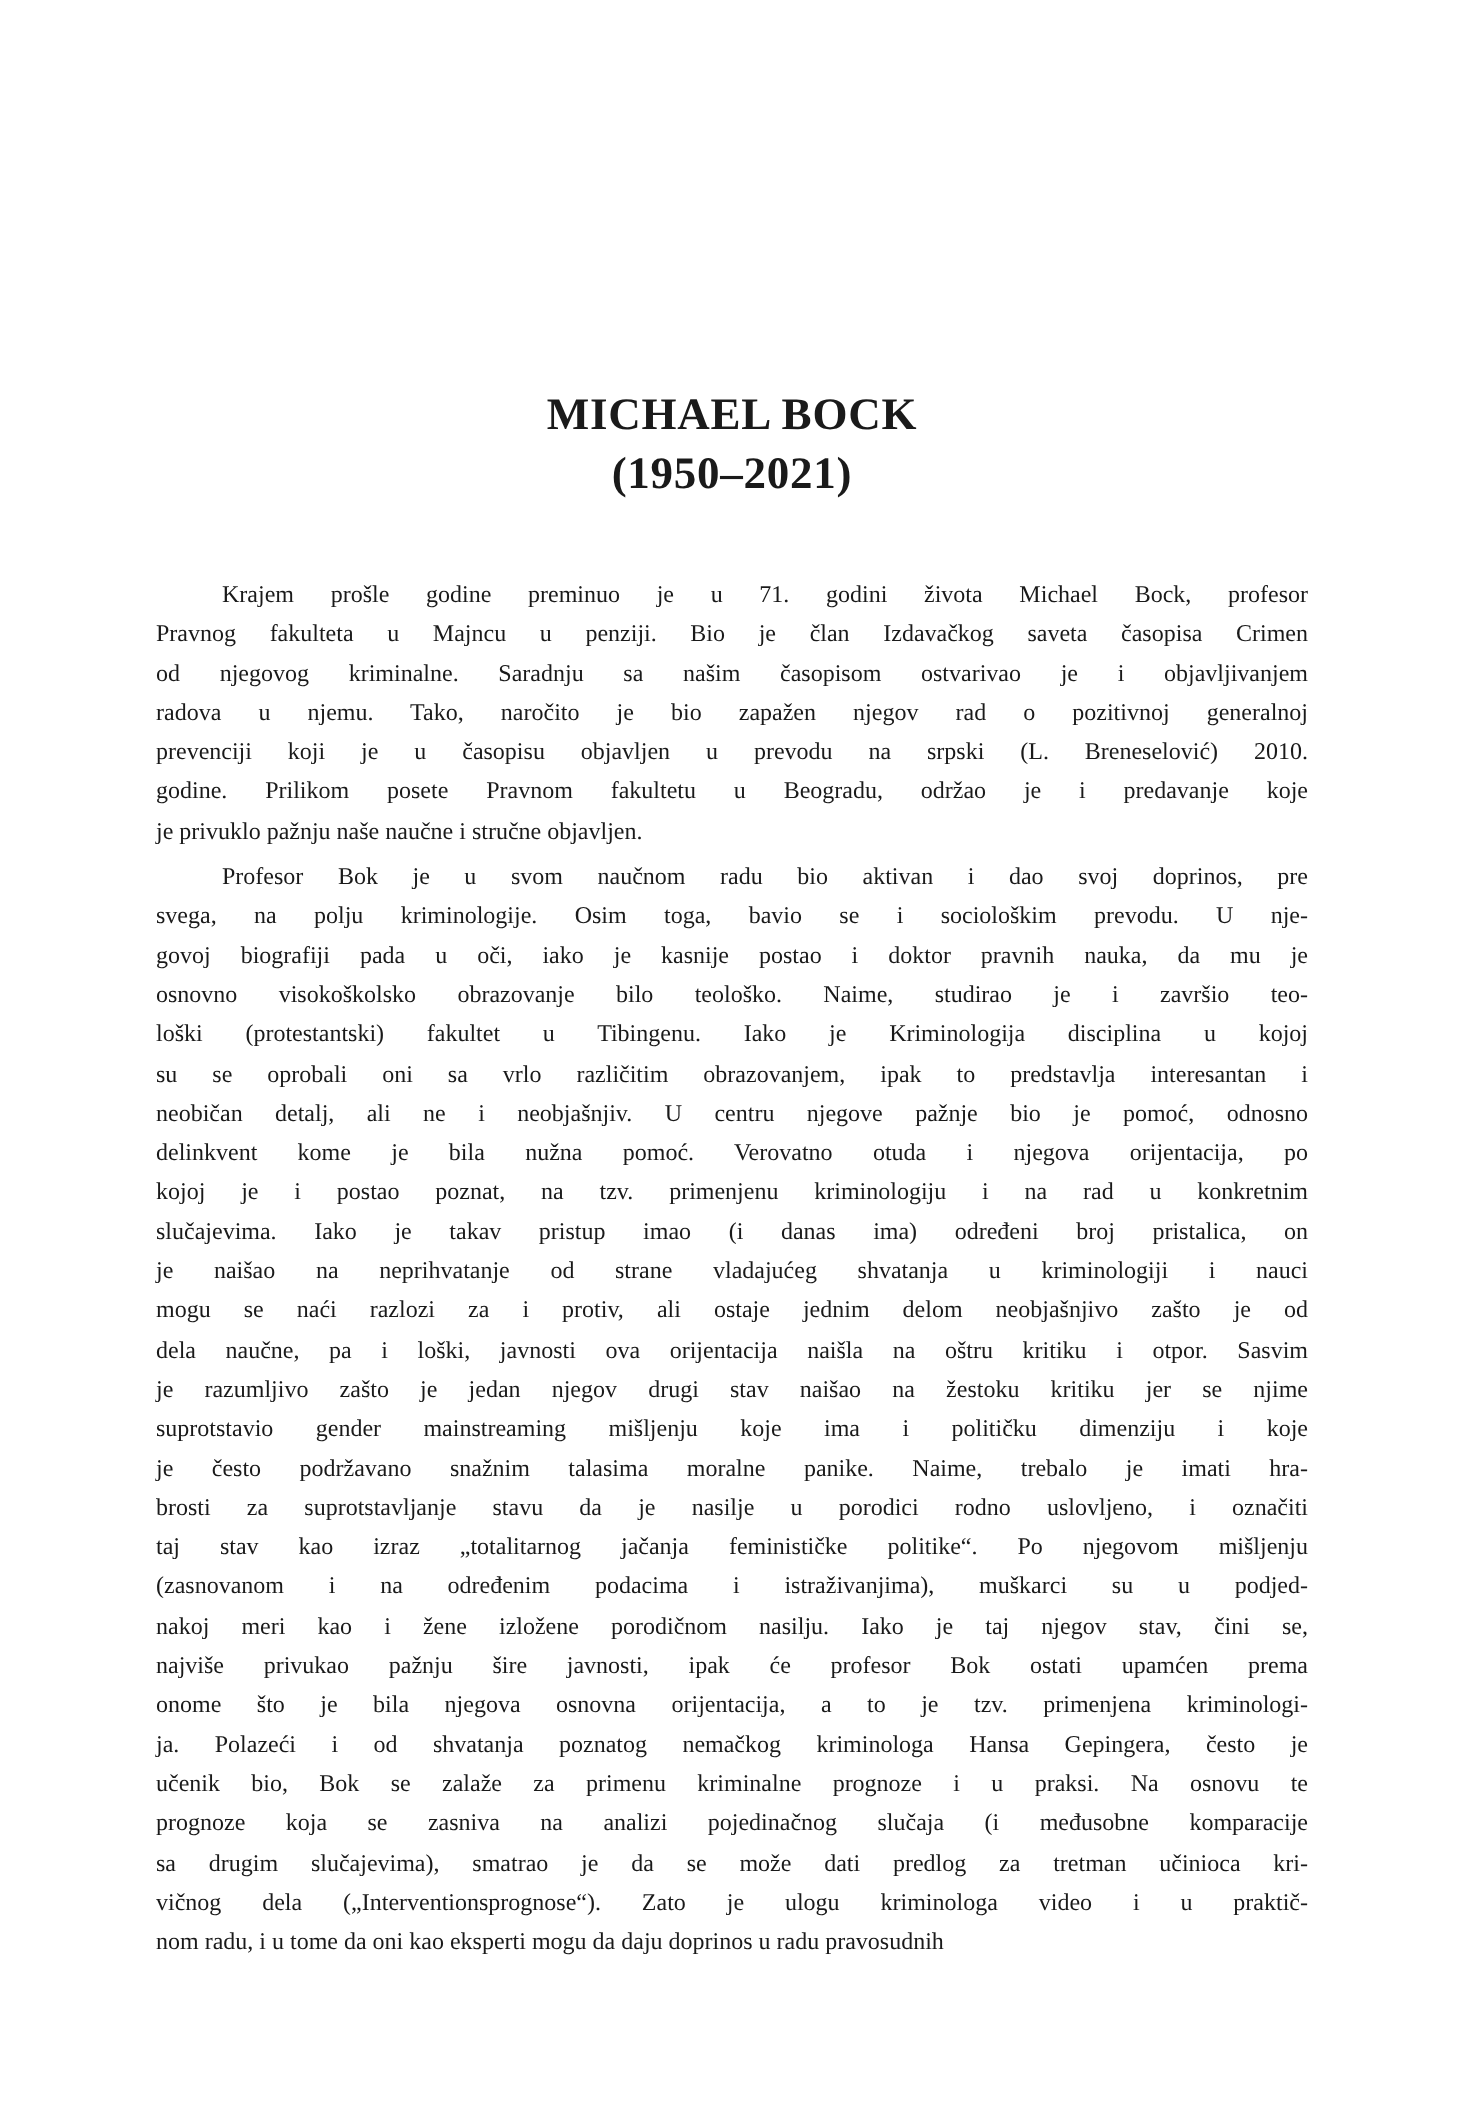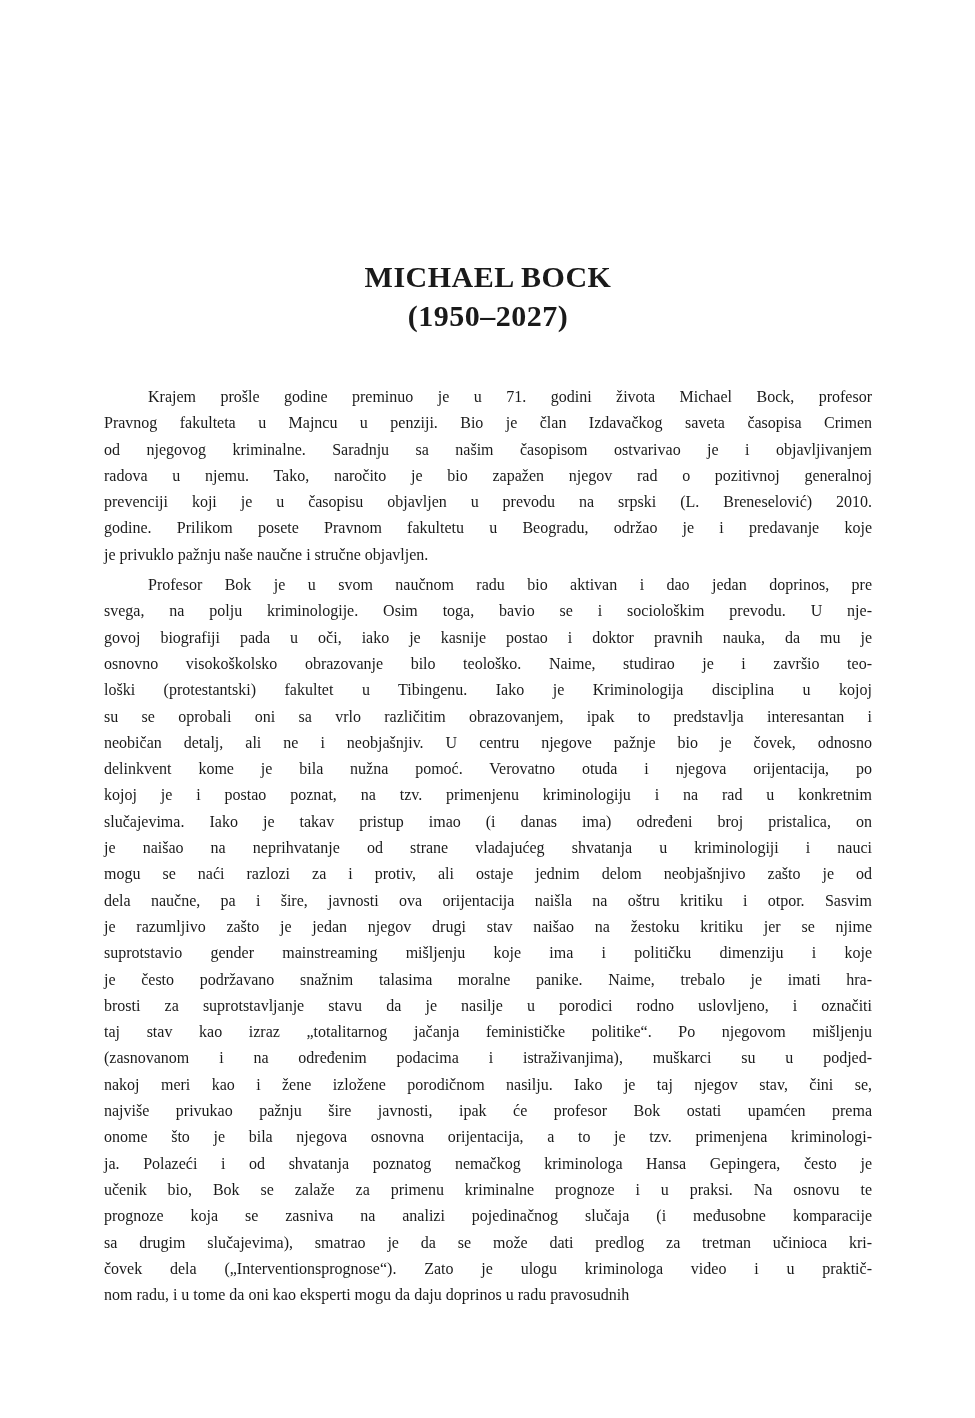--- a/index.html
+++ b/index.html
@@ -54,57 +54,57 @@
     -moz-text-align-last: left;
   }
 </style>
 </head>
 <body>
 
 <div class="page">
   <div class="text-block">
     <header class="title-block">
       <div class="title-line">MICHAEL BOCK</div>
-      <div class="title-line">(1950–2027)</div>
+      <div class="title-line">(1950–2021)</div>
     </header>
     <div class="body-text">
         <div class="para">
           <div class="line indent">Krajem prošle godine preminuo je u 71. godini života Michael Bock, profesor</div>
           <div class="line">Pravnog fakulteta u Majncu u penziji. Bio je član Izdavačkog saveta časopisa Crimen</div>
           <div class="line">od njegovog kriminalne. Saradnju sa našim časopisom ostvarivao je i objavljivanjem</div>
           <div class="line">radova u njemu. Tako, naročito je bio zapažen njegov rad o pozitivnoj generalnoj</div>
           <div class="line">prevenciji koji je u časopisu objavljen u prevodu na srpski (L. Breneselović) 2010.</div>
           <div class="line">godine. Prilikom posete Pravnom fakultetu u Beogradu, održao je i predavanje koje</div>
           <div class="line last">je privuklo pažnju naše naučne i stručne objavljen.</div>
         </div>
         <div class="para">
-          <div class="line indent">Profesor Bok je u svom naučnom radu bio aktivan i dao jedan doprinos, pre</div>
+          <div class="line indent">Profesor Bok je u svom naučnom radu bio aktivan i dao svoj doprinos, pre</div>
           <div class="line">svega, na polju kriminologije. Osim toga, bavio se i sociološkim prevodu. U nje-</div>
           <div class="line">govoj biografiji pada u oči, iako je kasnije postao i doktor pravnih nauka, da mu je</div>
           <div class="line">osnovno visokoškolsko obrazovanje bilo teološko. Naime, studirao je i završio teo-</div>
           <div class="line">loški (protestantski) fakultet u Tibingenu. Iako je Kriminologija disciplina u kojoj</div>
           <div class="line">su se oprobali oni sa vrlo različitim obrazovanjem, ipak to predstavlja interesantan i</div>
-          <div class="line">neobičan detalj, ali ne i neobjašnjiv. U centru njegove pažnje bio je čovek, odnosno</div>
+          <div class="line">neobičan detalj, ali ne i neobjašnjiv. U centru njegove pažnje bio je pomoć, odnosno</div>
           <div class="line">delinkvent kome je bila nužna pomoć. Verovatno otuda i njegova orijentacija, po</div>
           <div class="line">kojoj je i postao poznat, na tzv. primenjenu kriminologiju i na rad u konkretnim</div>
           <div class="line">slučajevima. Iako je takav pristup imao (i danas ima) određeni broj pristalica, on</div>
           <div class="line">je naišao na neprihvatanje od strane vladajućeg shvatanja u kriminologiji i nauci</div>
           <div class="line">mogu se naći razlozi za i protiv, ali ostaje jednim delom neobjašnjivo zašto je od</div>
-          <div class="line">dela naučne, pa i šire, javnosti ova orijentacija naišla na oštru kritiku i otpor. Sasvim</div>
+          <div class="line">dela naučne, pa i loški, javnosti ova orijentacija naišla na oštru kritiku i otpor. Sasvim</div>
           <div class="line">je razumljivo zašto je jedan njegov drugi stav naišao na žestoku kritiku jer se njime</div>
           <div class="line">suprotstavio gender mainstreaming mišljenju koje ima i političku dimenziju i koje</div>
           <div class="line">je često podržavano snažnim talasima moralne panike. Naime, trebalo je imati hra-</div>
           <div class="line">brosti za suprotstavljanje stavu da je nasilje u porodici rodno uslovljeno, i označiti</div>
           <div class="line">taj stav kao izraz „totalitarnog jačanja feminističke politike“. Po njegovom mišljenju</div>
           <div class="line">(zasnovanom i na određenim podacima i istraživanjima), muškarci su u podjed-</div>
           <div class="line">nakoj meri kao i žene izložene porodičnom nasilju. Iako je taj njegov stav, čini se,</div>
           <div class="line">najviše privukao pažnju šire javnosti, ipak će profesor Bok ostati upamćen prema</div>
           <div class="line">onome što je bila njegova osnovna orijentacija, a to je tzv. primenjena kriminologi-</div>
           <div class="line">ja. Polazeći i od shvatanja poznatog nemačkog kriminologa Hansa Gepingera, često je</div>
           <div class="line">učenik bio, Bok se zalaže za primenu kriminalne prognoze i u praksi. Na osnovu te</div>
           <div class="line">prognoze koja se zasniva na analizi pojedinačnog slučaja (i međusobne komparacije</div>
           <div class="line">sa drugim slučajevima), smatrao je da se može dati predlog za tretman učinioca kri-</div>
-          <div class="line">čovek dela („Interventionsprognose“). Zato je ulogu kriminologa video i u praktič-</div>
+          <div class="line">vičnog dela („Interventionsprognose“). Zato je ulogu kriminologa video i u praktič-</div>
           <div class="line last">nom radu, i u tome da oni kao eksperti mogu da daju doprinos u radu pravosudnih</div>
         </div>
       </div>
   </div>
 </div>
 
 </body></html>

